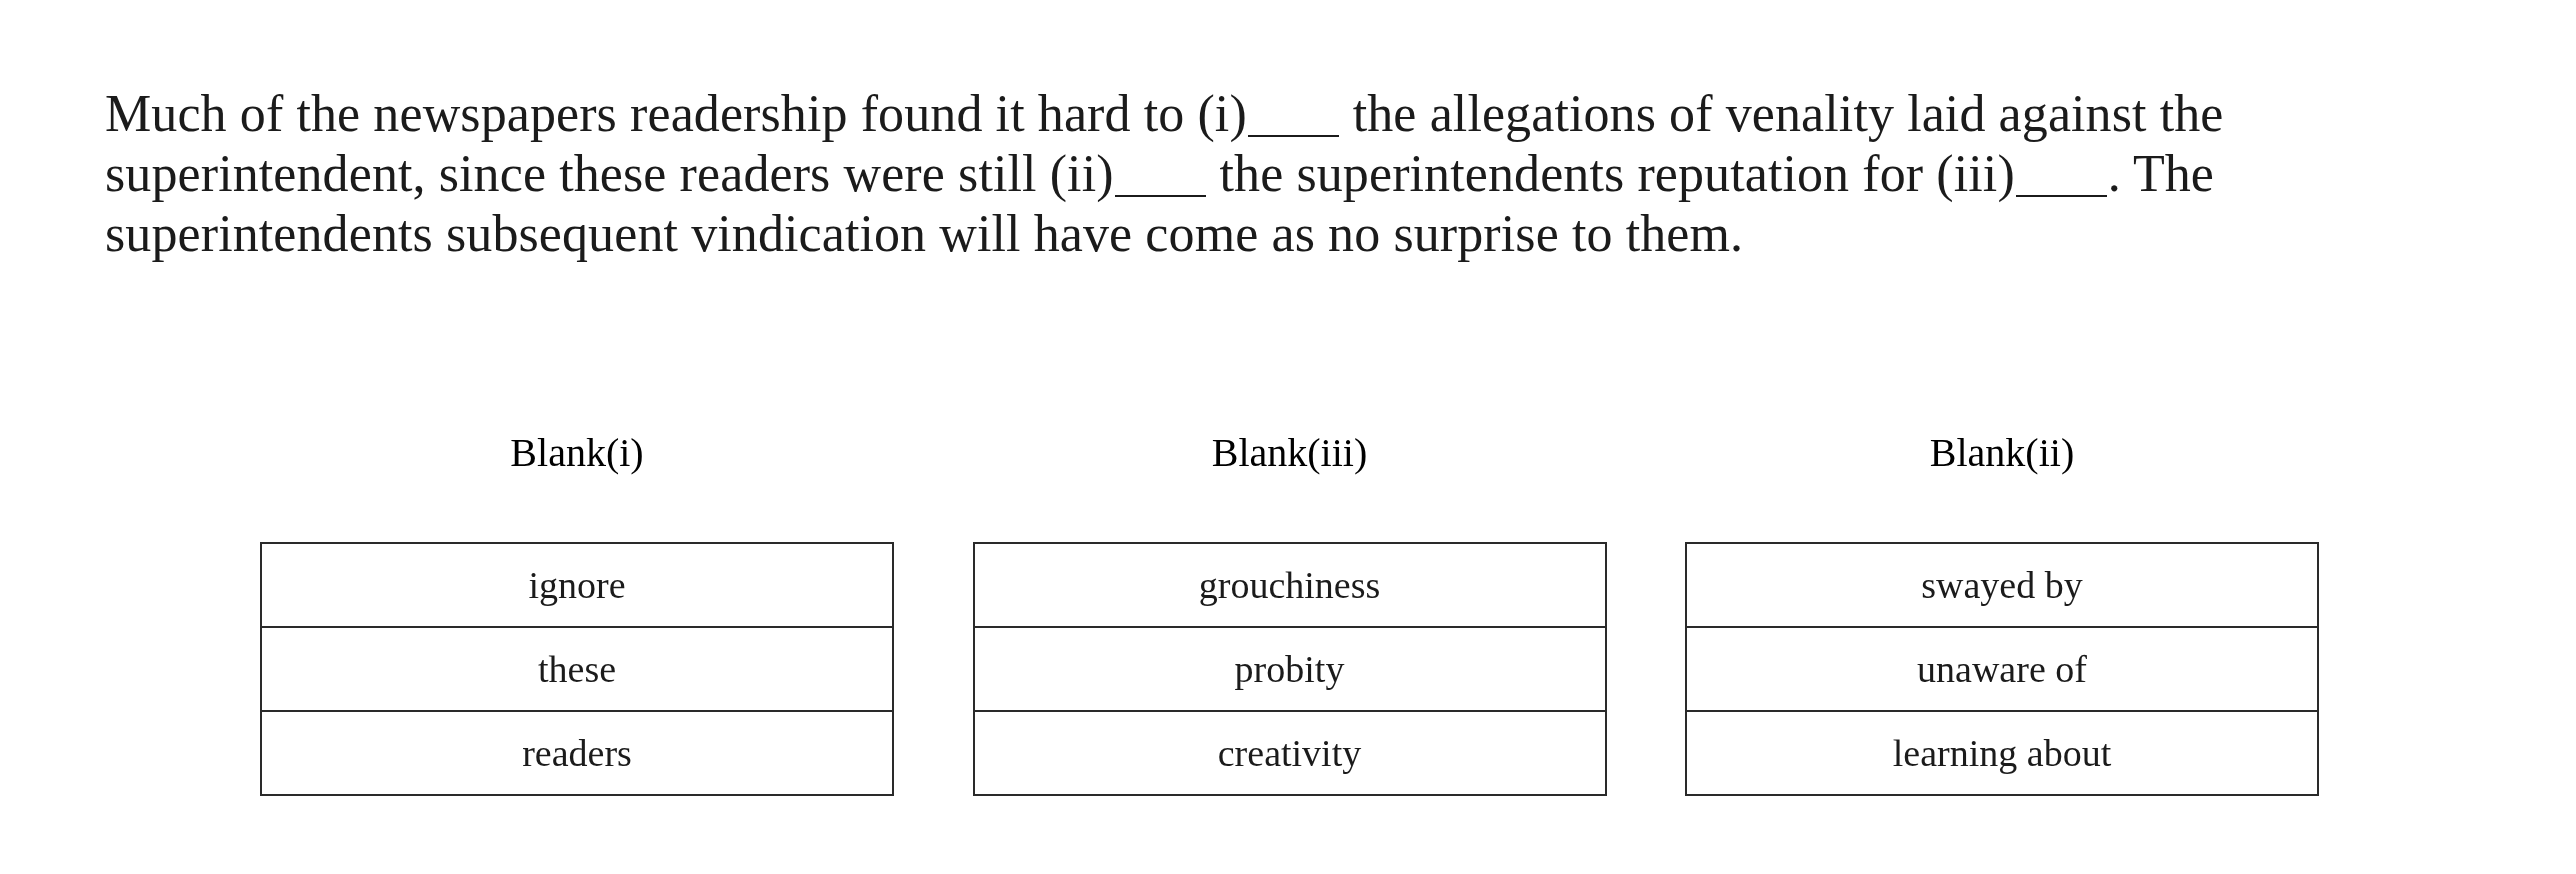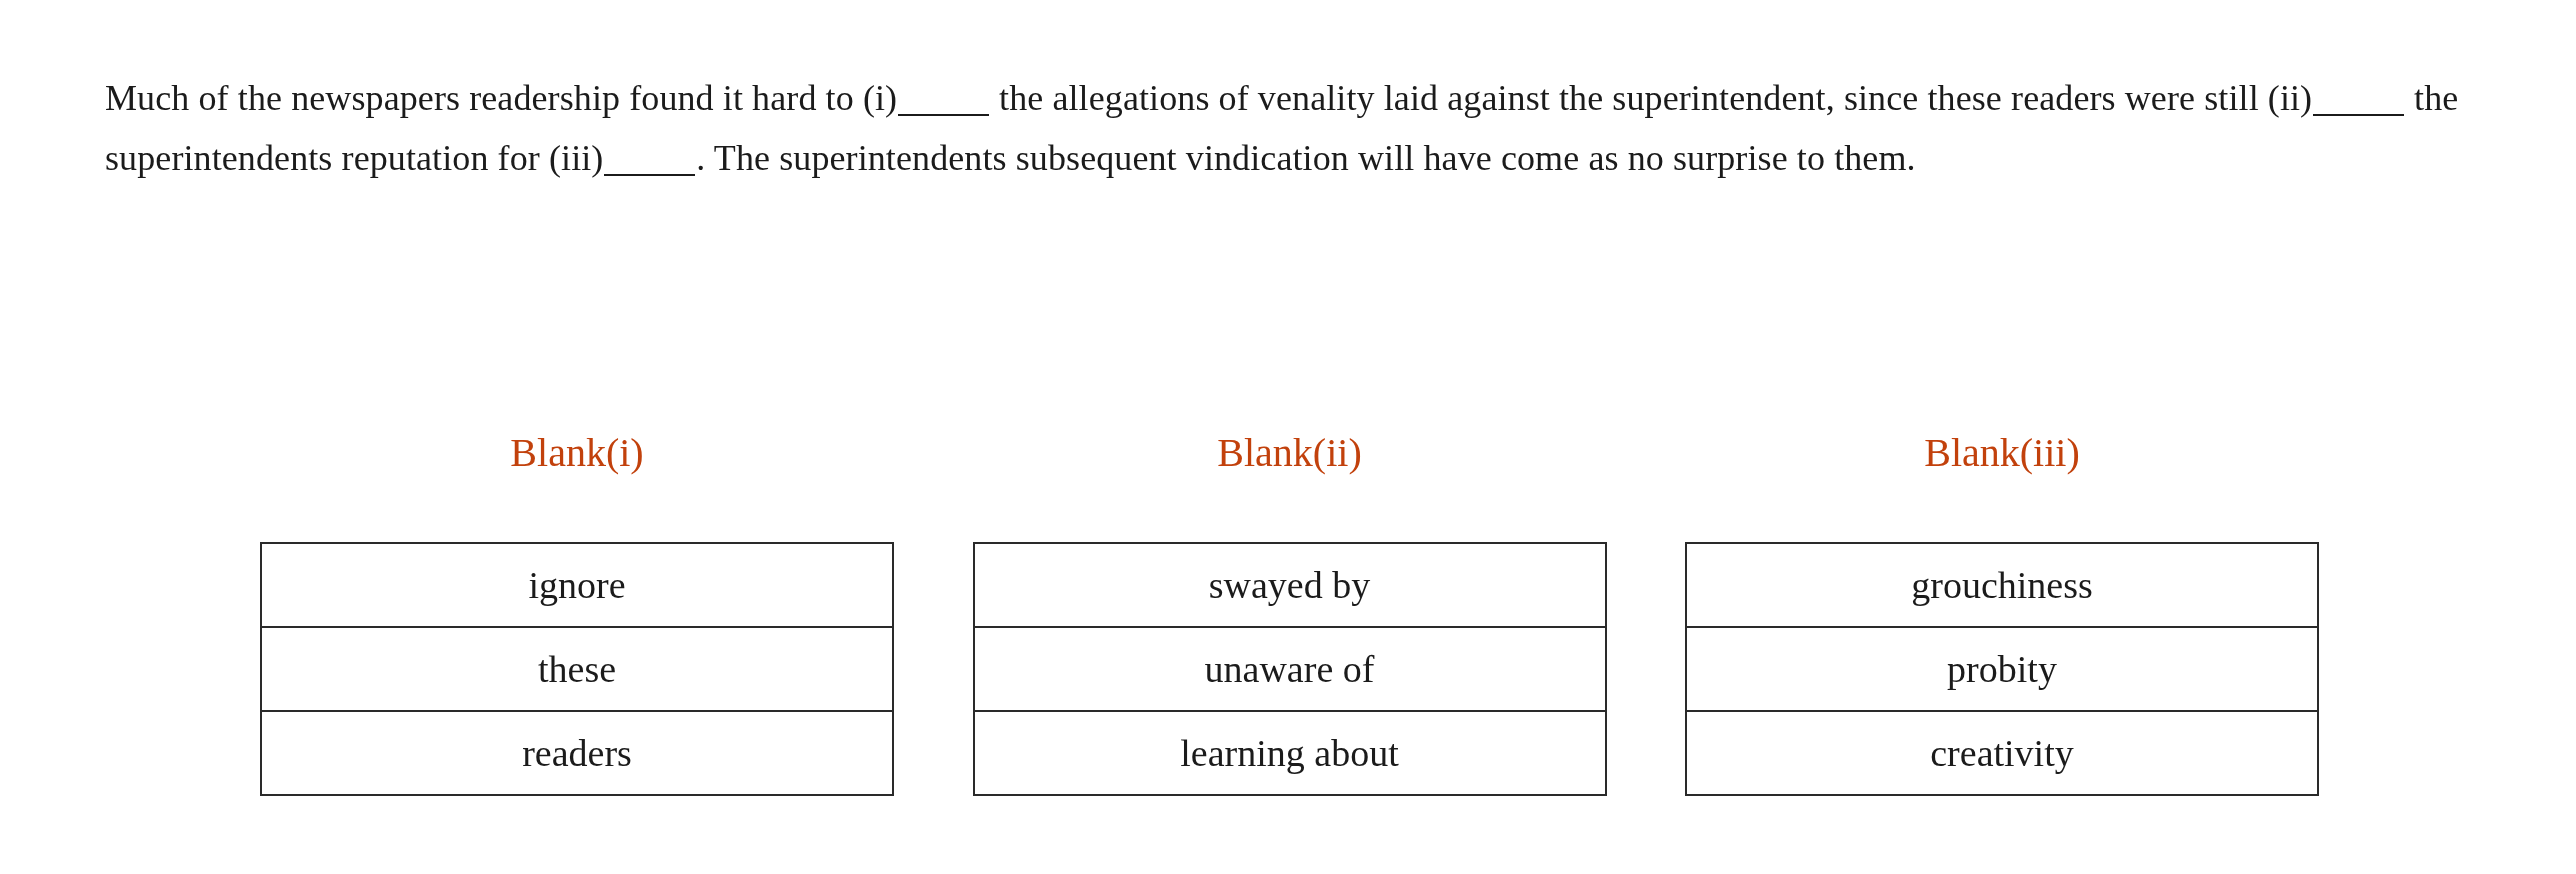--- a/index.html
+++ b/index.html
@@ -22,21 +22,21 @@
     height: 874px;
     background: #ffffff;
   }
 
   
   .passage {
     position: absolute;
     left: 105px;
     top: 32px;
     width: 2382px;
-    font-size: 36px;
+    font-size: 52px;
     line-height: 60px;
     color: #1b1b1b;
     text-align: left;
     letter-spacing: 0.1px;
   }
   .passage .blank-line {
     display: inline-block;
     width: 91px;
     border-bottom: 2.8px solid #1b1b1b;
     vertical-align: -5.6px;
@@ -56,21 +56,21 @@
   }
   .column {
     width: 634px;
     display: flex;
     flex-direction: column;
     align-items: center;
   }
   .column-header {
     font-size: 40px;
     line-height: 45px;
-    color: #c2410c;
+    color: #000000;
     text-align: center;
     margin-bottom: 67px;
     white-space: nowrap;
   }
   .option-table {
     width: 634px;
     border: 2.8px solid #2a2a2a;
     border-collapse: collapse;
     background: #ffffff;
   }
@@ -112,48 +112,48 @@
             <td class="option-cell">these</td>
           </tr>
           <tr class="option-row">
             <td class="option-cell">readers</td>
           </tr>
         </tbody>
       </table>
     </div>
 
     <div class="column">
+      <div class="column-header">Blank(iii)</div>
+      <table class="option-table">
+        <tbody>
+          <tr class="option-row">
+            <td class="option-cell">grouchiness</td>
+          </tr>
+          <tr class="option-row">
+            <td class="option-cell">probity</td>
+          </tr>
+          <tr class="option-row">
+            <td class="option-cell">creativity</td>
+          </tr>
+        </tbody>
+      </table>
+    </div>
+
+    <div class="column">
       <div class="column-header">Blank(ii)</div>
       <table class="option-table">
         <tbody>
           <tr class="option-row">
             <td class="option-cell">swayed by</td>
           </tr>
           <tr class="option-row">
             <td class="option-cell">unaware of</td>
           </tr>
           <tr class="option-row">
             <td class="option-cell">learning about</td>
           </tr>
         </tbody>
       </table>
     </div>
 
-    <div class="column">
-      <div class="column-header">Blank(iii)</div>
-      <table class="option-table">
-        <tbody>
-          <tr class="option-row">
-            <td class="option-cell">grouchiness</td>
-          </tr>
-          <tr class="option-row">
-            <td class="option-cell">probity</td>
-          </tr>
-          <tr class="option-row">
-            <td class="option-cell">creativity</td>
-          </tr>
-        </tbody>
-      </table>
-    </div>
-
   </div>
 </div>
 
 
 </body></html>

